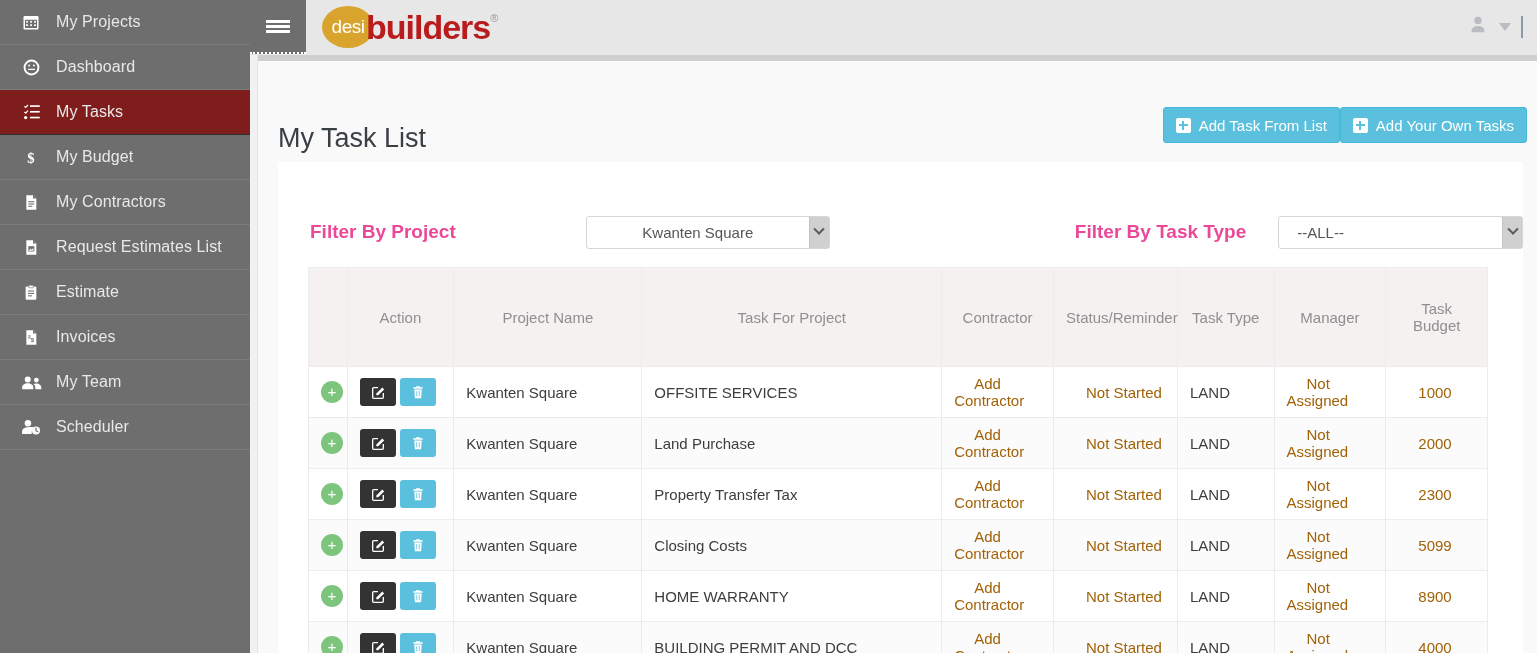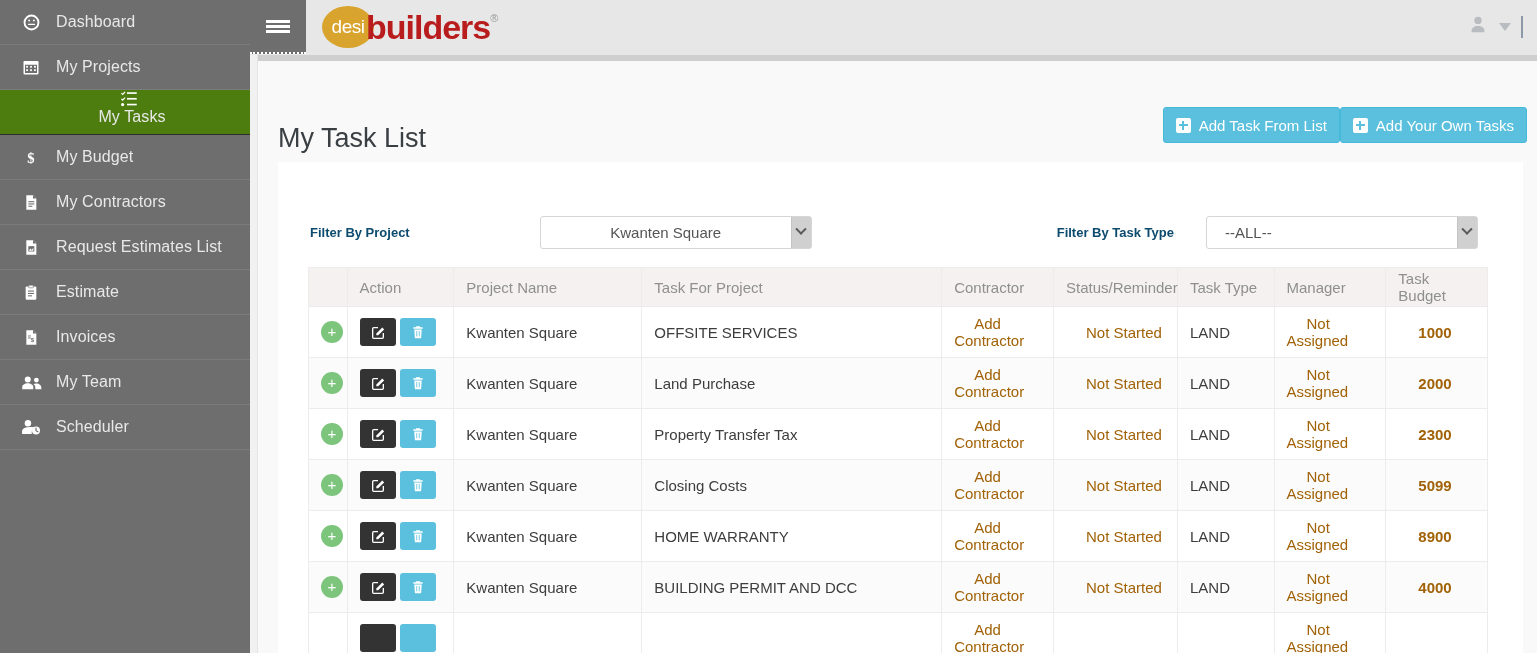--- a/index.html
+++ b/index.html
@@ -22,21 +22,21 @@
   .nav-item {
     display: flex; align-items: center;
     height: 45px;
     padding-left: 14px;
     color: #e8e8e8;
     font-size: 16px;
     border-bottom: 1px solid #7b7b7b;
     cursor: pointer;
     white-space: nowrap;
   }
-  .nav-item.active { background: #4d7c0f; border-bottom-color: #2e2e2e; flex-direction: column; }
+  .nav-item.active { background: #7f1d1d; border-bottom-color: #2e2e2e; }
   .nav-ico {
     width: 34px; min-width: 34px;
     display: flex; align-items: center; justify-content: center;
     color: #ffffff;
     font-size: 15px;
     margin-right: 8px;
   }
   .nav-ico svg { display: block; fill: #ffffff; }
   .nav-label { letter-spacing: .1px; }
 
@@ -159,22 +159,22 @@
     position: absolute; left: 28px; top: 107px;
     width: 1245px; min-height: 500px;
     background: #ffffff;
   }
   #filters {
     display: flex; align-items: center;
     padding: 35px 0 0 32px;
     height: 105px;
   }
   .filter-label {
-    color: #0c4a6e;
-    font-size: 13px;
+    color: #ec4899;
+    font-size: 19px;
     font-weight: bold;
     white-space: nowrap;
   }
   .select-box {
     height: 33px;
     border: 1px solid #d6d6d6;
     border-radius: 3px;
     background: #ffffff;
     display: flex; align-items: center;
     position: relative;
@@ -206,22 +206,22 @@
   table#task-table {
     width: 1180px;
     border-collapse: collapse;
     table-layout: fixed;
   }
   #task-table th {
     background: #f5f1f1;
     color: #8f8f8f;
     font-size: 15px;
     font-weight: normal;
-    text-align: left;
-    padding: 2px 12px;
+    text-align: center;
+    padding: 32px 12px;
     border: 1px solid #ececec;
     vertical-align: middle;
   }
   #task-table td {
     border: 1px solid #ececec;
     padding: 8px 12px;
     font-size: 15px;
     color: #3d3d3d;
     height: 44px;
     vertical-align: middle;
@@ -230,21 +230,21 @@
   #task-table tbody tr:nth-child(even) td { background: #fbfbfb; }
   .link { color: #a16207; cursor: pointer; margin-left: 20px; }
   .c-plus   { width: 38px; }
   .c-action { width: 105px; }
   .c-proj   { width: 185px; }
   .c-task   { width: 295px; }
   .c-contr  { width: 110px; }
   .c-status { width: 122px; }
   .c-type   { width: 95px; }
   .c-mgr    { width: 110px; }
-  .c-budget { width: 100px; font-weight: bold; }
+  .c-budget { width: 100px; }
 
   td.plus-cell { text-align: center; padding: 0; }
   .green-plus {
     width: 22px; height: 22px;
     border-radius: 50%;
     background: #7dc57d;
     color: #ffffff;
     font-size: 15px;
     line-height: 21px;
     display: inline-block;
@@ -262,43 +262,43 @@
   .act-edit { background: #333333; }
   .act-del  { background: #5bc0de; }
   .act-btn svg { display: block; }
 </style>
 </head>
 <body>
 
 <div id="sidebar">
     <div class="nav-item">
       <span class="nav-ico">
-        <svg width="19" height="19" viewBox="0 0 24 24">
-          <path d="M12 2a10 10 0 100 20 10 10 0 000-20zm0 2.4a7.6 7.6 0 110 15.2 7.6 7.6 0 010-15.2z"></path>
-          <circle cx="9" cy="9.5" r="1.2"></circle>
-          <circle cx="15" cy="9.5" r="1.2"></circle>
-          <rect x="7.5" y="13.5" width="9" height="1.8" rx=".9"></rect>
-        </svg>
-      </span>
-      <span class="nav-label">Dashboard</span>
-    </div>
-    <div class="nav-item">
-      <span class="nav-ico">
         <svg width="18" height="18" viewBox="0 0 24 24">
           <rect x="2" y="4" width="20" height="18" rx="1.5"></rect>
           <rect x="4" y="9" width="16" height="11" fill="#6e6e6e"></rect>
           <rect x="5.5" y="10.5" width="2.4" height="2.4"></rect>
           <rect x="10.8" y="10.5" width="2.4" height="2.4"></rect>
           <rect x="16.1" y="10.5" width="2.4" height="2.4"></rect>
           <rect x="5.5" y="15" width="2.4" height="2.4"></rect>
           <rect x="10.8" y="15" width="2.4" height="2.4"></rect>
           <rect x="16.1" y="15" width="2.4" height="2.4"></rect>
         </svg>
       </span>
       <span class="nav-label">My Projects</span>
+    </div>
+    <div class="nav-item">
+      <span class="nav-ico">
+        <svg width="19" height="19" viewBox="0 0 24 24">
+          <path d="M12 2a10 10 0 100 20 10 10 0 000-20zm0 2.4a7.6 7.6 0 110 15.2 7.6 7.6 0 010-15.2z"></path>
+          <circle cx="9" cy="9.5" r="1.2"></circle>
+          <circle cx="15" cy="9.5" r="1.2"></circle>
+          <rect x="7.5" y="13.5" width="9" height="1.8" rx=".9"></rect>
+        </svg>
+      </span>
+      <span class="nav-label">Dashboard</span>
     </div>
     <div class="nav-item active">
       <span class="nav-ico">
         <svg width="19" height="18" viewBox="0 0 24 24">
           <path d="M2 4.8l2.2 2.2L8 3.2 6.8 2 4.2 4.6 3.1 3.6z"></path>
           <rect x="10" y="3" width="13" height="2.2"></rect>
           <path d="M2 12.4l2.2 2.2L8 10.8 6.8 9.6 4.2 12.2 3.1 11.2z"></path>
           <rect x="10" y="10.6" width="13" height="2.2"></rect>
           <circle cx="4.2" cy="19.4" r="2.2"></circle>
           <rect x="10" y="18.3" width="13" height="2.2"></rect>

